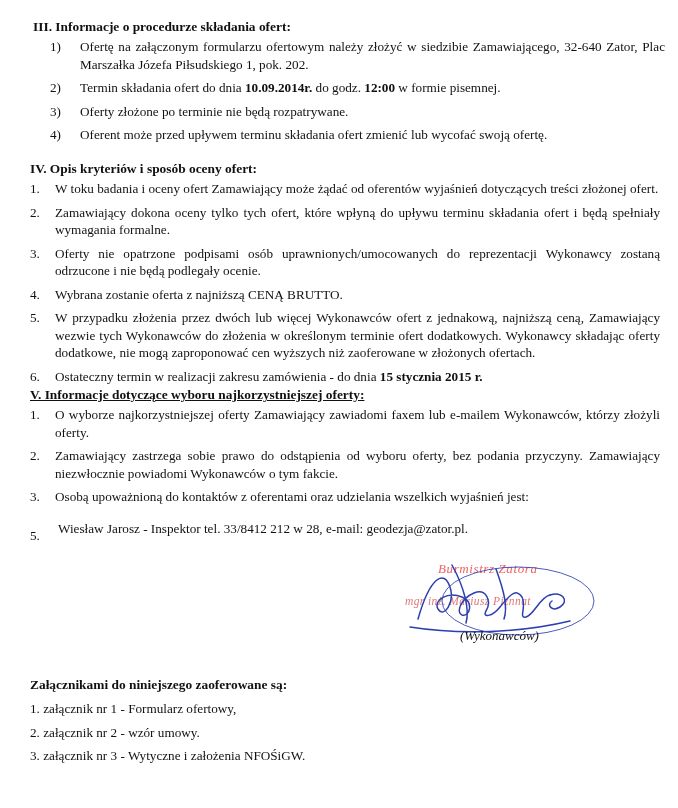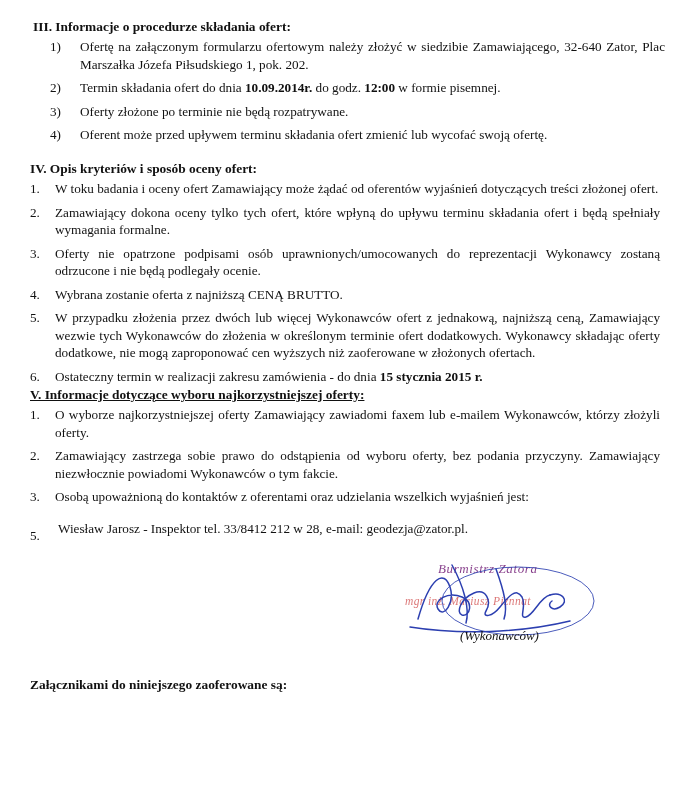--- a/index.html
+++ b/index.html
@@ -61,21 +61,21 @@
 
   #contact-line { left: 58px; top: 500px; width: 600px; margin-top: 20px; }
   #sec5-item5 { left: 30px; top: 527px; width: 630px; display: flex; }
   #sec5-item5 .marker { width: 25px; }
 
   
   #signature { left: 400px; top: 557px; width: 230px; height: 90px; }
   #sig-title {
     position: absolute;
     left: 38px; top: 3px;
-    color: #701a75;
+    color: #ef4444;
     font-family: "Liberation Serif", serif;
     font-size: 13px;
     font-style: italic;
     letter-spacing: .6px;
     opacity: .85;
   }
   #sig-name {
     position: absolute;
     left: 5px; top: 37px;
     color: #d04a4a;
@@ -189,14 +189,19 @@
         <path d="M150 38 C 162 34, 170 44, 160 50 C 152 55, 146 48, 152 44"></path>
       </g>
       <g fill="none" stroke="#2c3fb0" stroke-width="1" opacity=".85">
         <ellipse cx="118" cy="44" rx="76" ry="34"></ellipse>
       </g>
     </svg>
     <div id="sig-caption">(Wykonawców)</div>
   </div>
 
   <div class="block sec-head" id="attach-head">Załącznikami do niniejszego zaoferowane są:</div>
+  <div class="block" id="attach-list">
+      <div class="att-item">1. załącznik nr 1 - Formularz ofertowy,</div>
+      <div class="att-item">2. załącznik nr 2 - wzór umowy.</div>
+      <div class="att-item">3. załącznik nr 3 - Wytyczne i założenia  NFOŚiGW.</div>
+    </div>
 
 </div>
 
 </body></html>

